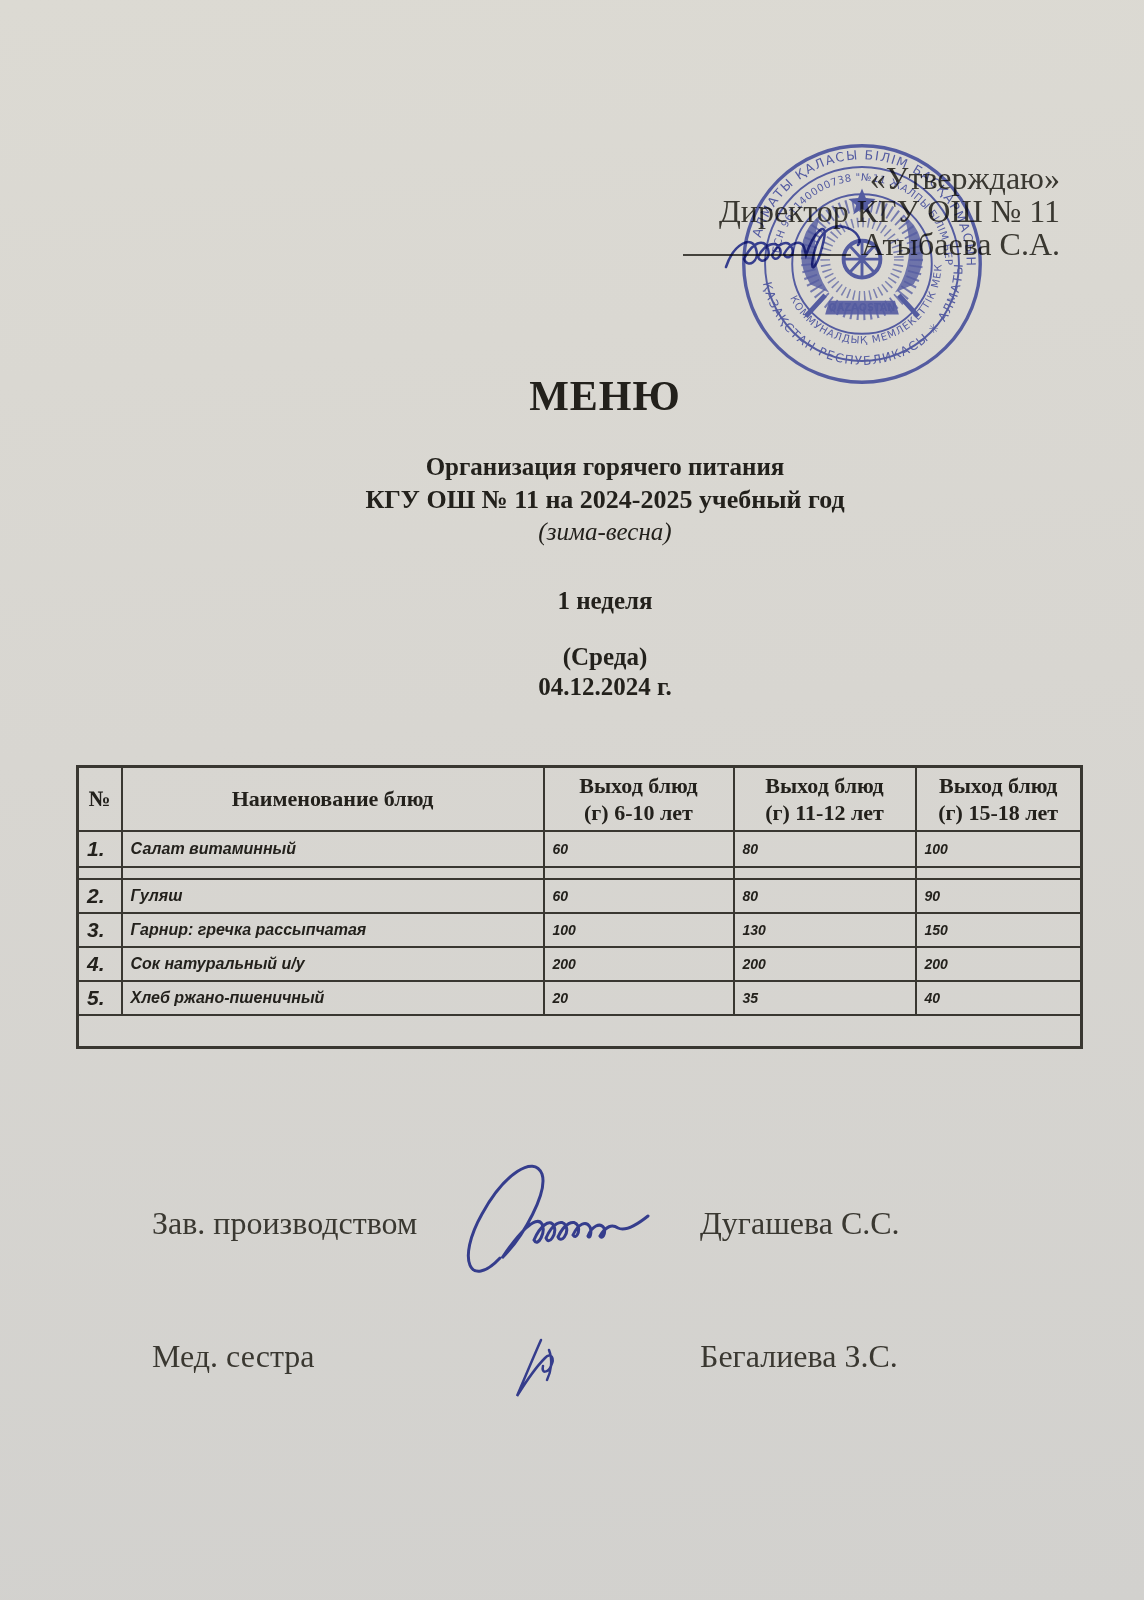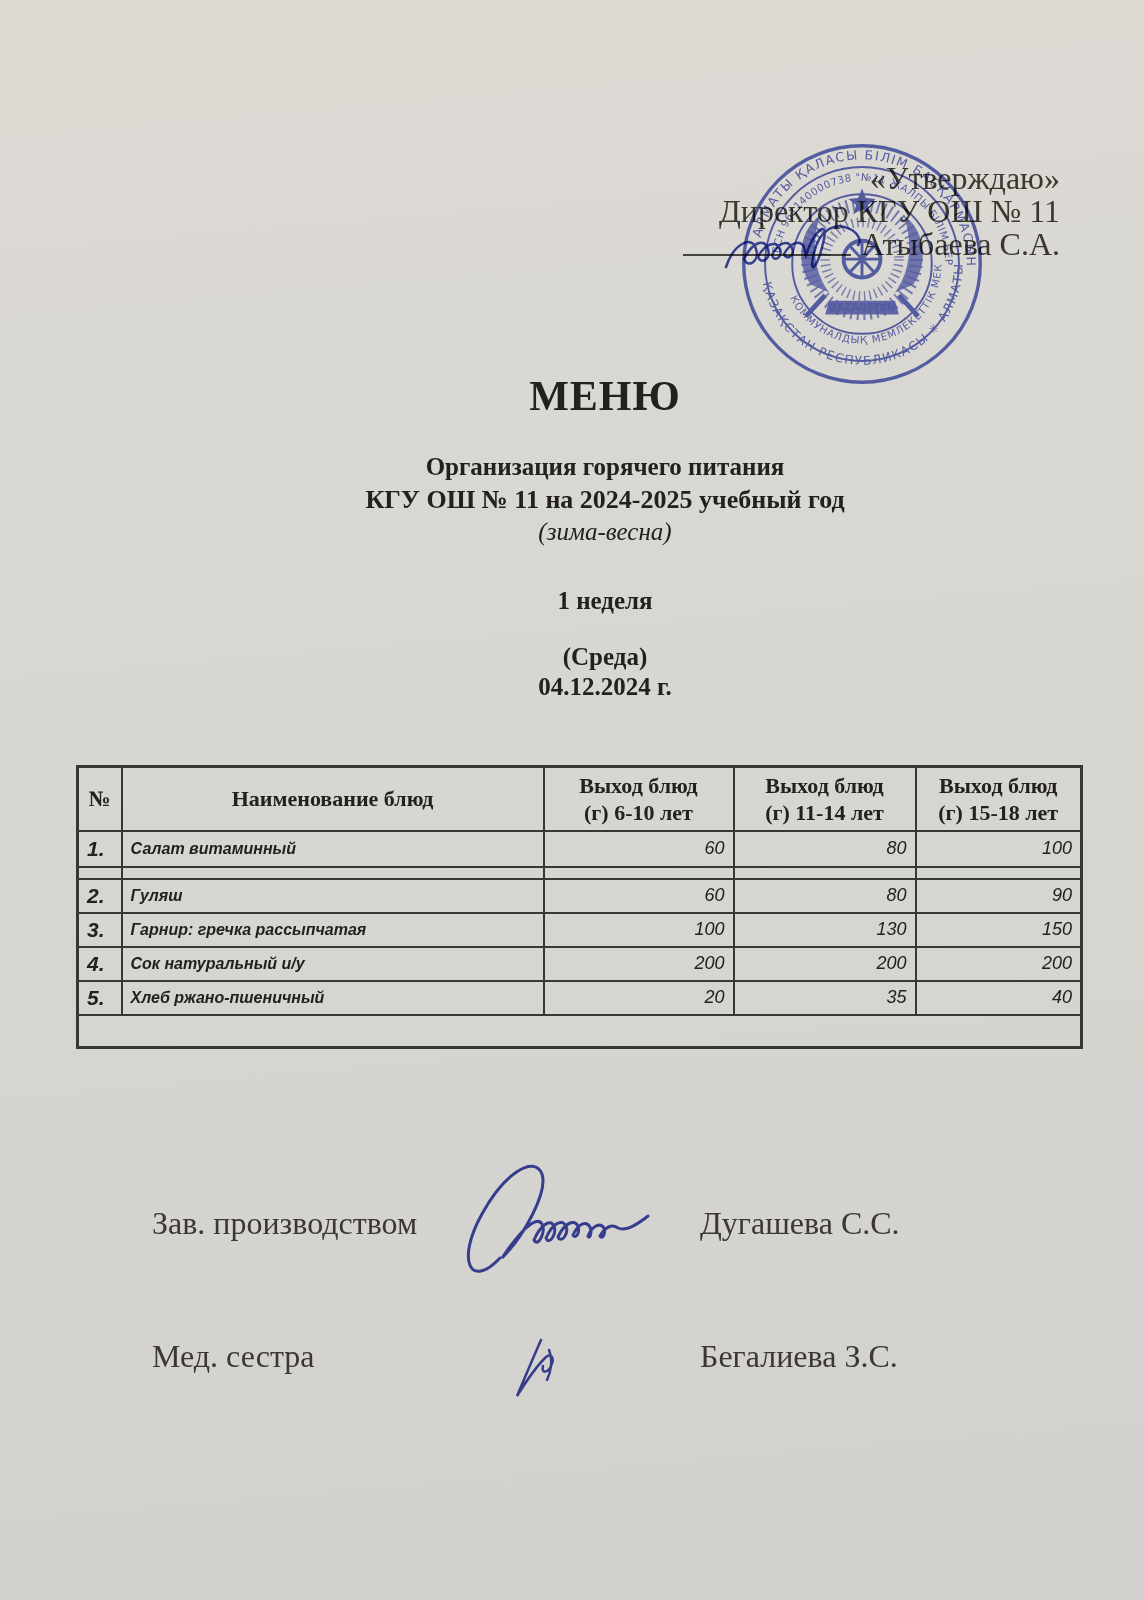--- a/index.html
+++ b/index.html
@@ -31,22 +31,22 @@
               color:#23211c;}
   .menu-table td{border:2px solid #393731;padding:0 8px;vertical-align:middle;
                  overflow:hidden;}
   .menu-table{border:3px solid #393731;}
   .th-cell{font-size:22px;font-weight:bold;text-align:center;line-height:27px;
            font-family:"Liberation Serif", serif;}
   .num-cell{font-family:"Liberation Sans", sans-serif;font-weight:bold;font-style:italic;
             font-size:21px;text-align:left;}
   .dish-cell{font-family:"Liberation Sans", sans-serif;font-weight:bold;font-style:italic;
              font-size:16px;text-align:left;padding-left:14px;}
-  .val-cell{font-family:"Liberation Sans", sans-serif;font-weight:normal;font-style:italic;
-            font-size:18px;text-align:right;}
+  .val-cell{font-family:"Liberation Sans", sans-serif;font-weight:bold;font-style:italic;
+            font-size:14px;text-align:left;}
   .row-h{height:34px;}
   .row-h1{height:36px;}
   .spacer-row td{height:10px;}
   .empty-row td{height:30px;}
   .footer-row td{height:34px;}
   
   .sig-block{font-size:32px;color:#3a3831;}
   .ink{mix-blend-mode:multiply;}
   .ink path{stroke:#3f49ad;fill:none;stroke-linecap:round;}
 </style>
@@ -124,21 +124,21 @@
   <tbody>
     <tr style="height:64px">
       <td class="th-cell">№</td>
       <td class="th-cell">Наименование блюд</td>
       <td class="th-cell">
         <div>Выход блюд</div>
         <div>(г) 6-10 лет</div>
       </td>
       <td class="th-cell">
         <div>Выход блюд</div>
-        <div>(г) 11-14 лет</div>
+        <div>(г) 11-12 лет</div>
       </td>
       <td class="th-cell">
         <div>Выход блюд</div>
         <div>(г) 15-18 лет</div>
       </td>
     </tr>
 
     <tr class="row-h1">
       <td class="num-cell">1.</td>
       <td class="dish-cell">Салат витаминный</td>

